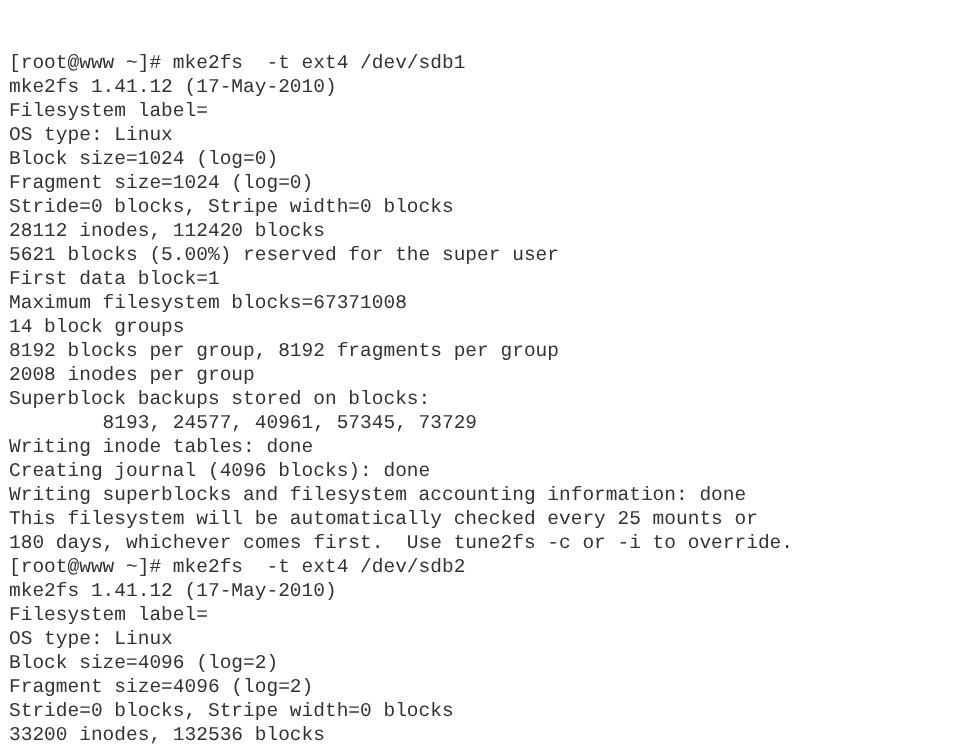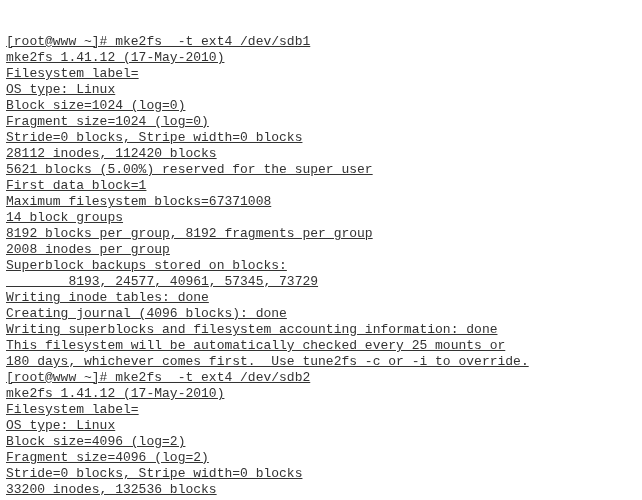--- a/index.html
+++ b/index.html
@@ -7,19 +7,19 @@
       padding: 2px 6px;
       background: #ffffff;
       font-family: "Courier New", Courier, monospace;
       font-size: 13px;
       line-height: 16px;
       color: #333333;
       white-space: pre;
       width: 642px;
       box-sizing: border-box;
     }
-    .term-line { display: block; text-decoration: underline; }
+    .term-line { display: block; }
   </style>
 </head>
 <body>
 
 <div><span class="term-line">[root@www ~]# mke2fs  -t ext4 /dev/sdb1</span><span class="term-line">mke2fs 1.41.12 (17-May-2010)</span><span class="term-line">Filesystem label=</span><span class="term-line">OS type: Linux</span><span class="term-line">Block size=1024 (log=0)</span><span class="term-line">Fragment size=1024 (log=0)</span><span class="term-line">Stride=0 blocks, Stripe width=0 blocks</span><span class="term-line">28112 inodes, 112420 blocks</span><span class="term-line">5621 blocks (5.00%) reserved for the super user</span><span class="term-line">First data block=1</span><span class="term-line">Maximum filesystem blocks=67371008</span><span class="term-line">14 block groups</span><span class="term-line">8192 blocks per group, 8192 fragments per group</span><span class="term-line">2008 inodes per group</span><span class="term-line">Superblock backups stored on blocks:</span><span class="term-line">        8193, 24577, 40961, 57345, 73729</span><span class="term-line"></span><span class="term-line">Writing inode tables: done</span><span class="term-line">Creating journal (4096 blocks): done</span><span class="term-line">Writing superblocks and filesystem accounting information: done</span><span class="term-line"></span><span class="term-line">This filesystem will be automatically checked every 25 mounts or</span><span class="term-line">180 days, whichever comes first.  Use tune2fs -c or -i to override.</span><span class="term-line">[root@www ~]# mke2fs  -t ext4 /dev/sdb2</span><span class="term-line">mke2fs 1.41.12 (17-May-2010)</span><span class="term-line">Filesystem label=</span><span class="term-line">OS type: Linux</span><span class="term-line">Block size=4096 (log=2)</span><span class="term-line">Fragment size=4096 (log=2)</span><span class="term-line">Stride=0 blocks, Stripe width=0 blocks</span><span class="term-line">33200 inodes, 132536 blocks</span><span class="term-line">6626 blocks (5.00%) reserved for the super user</span></div>
 
 
 </body></html>

